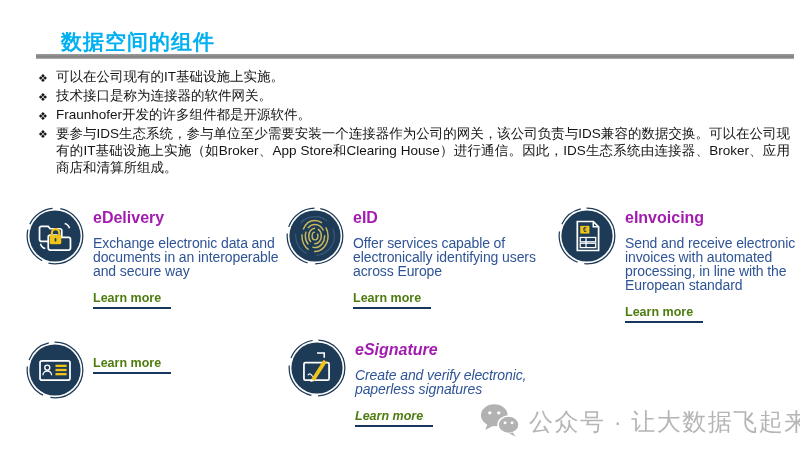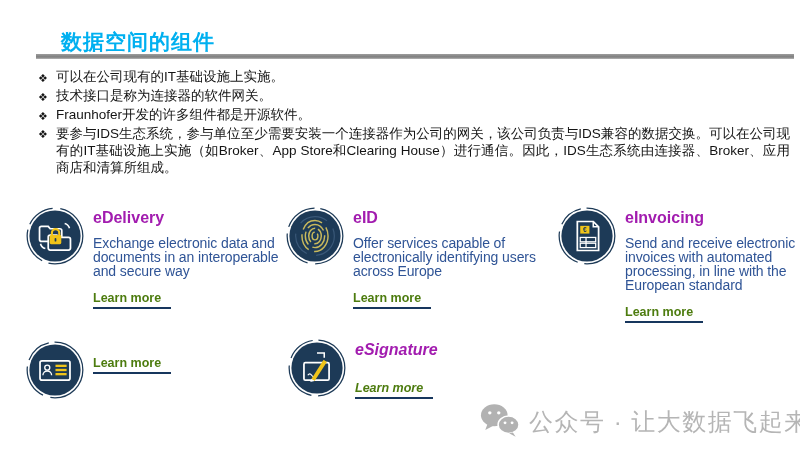--- a/index.html
+++ b/index.html
@@ -221,20 +221,21 @@
         <circle cx="30" cy="30" r="28.8" fill="none" stroke="#1d3a57" stroke-width="1.3" stroke-dasharray="44 7 42 8 30 6"></circle>
         <path d="M30,14.5 h7.5 v5" fill="none" stroke="#ffffff" stroke-width="1.6"></path>
         <rect x="16.5" y="24.5" width="26" height="18" rx="1.5" fill="none" stroke="#ffffff" stroke-width="1.8"></rect>
         <path d="M20.5,37.5 q2,-3 4,0 t4,0" fill="none" stroke="#ffffff" stroke-width="1.3"></path>
         <polygon points="24.2,41.5 36.8,21.5 40.2,23.8 27.5,43.5" fill="#f0c419"></polygon>
         <polygon points="24.2,41.5 27.5,43.5 23,44.5" fill="#ffffff"></polygon>
       </svg>
     </div>
     <div class="card-body" style="width:205px;font-style:italic;">
       <div class="card-title">eSignature</div>
+      <div class="card-desc">Create and verify electronic, paperless signatures</div>
       <a class="learn-more">Learn more</a>
     </div>
   </div>
 
   <div class="watermark">
     <span>
       <svg width="40" height="34" viewBox="0 0 42 35">
         <ellipse cx="15" cy="12.5" rx="14" ry="11.5" fill="#b2b2b2"></ellipse>
         <polygon points="8,21.5 5.5,28 14,23.5" fill="#b2b2b2"></polygon>
         <circle cx="10.3" cy="10" r="1.8" fill="#ffffff"></circle>

